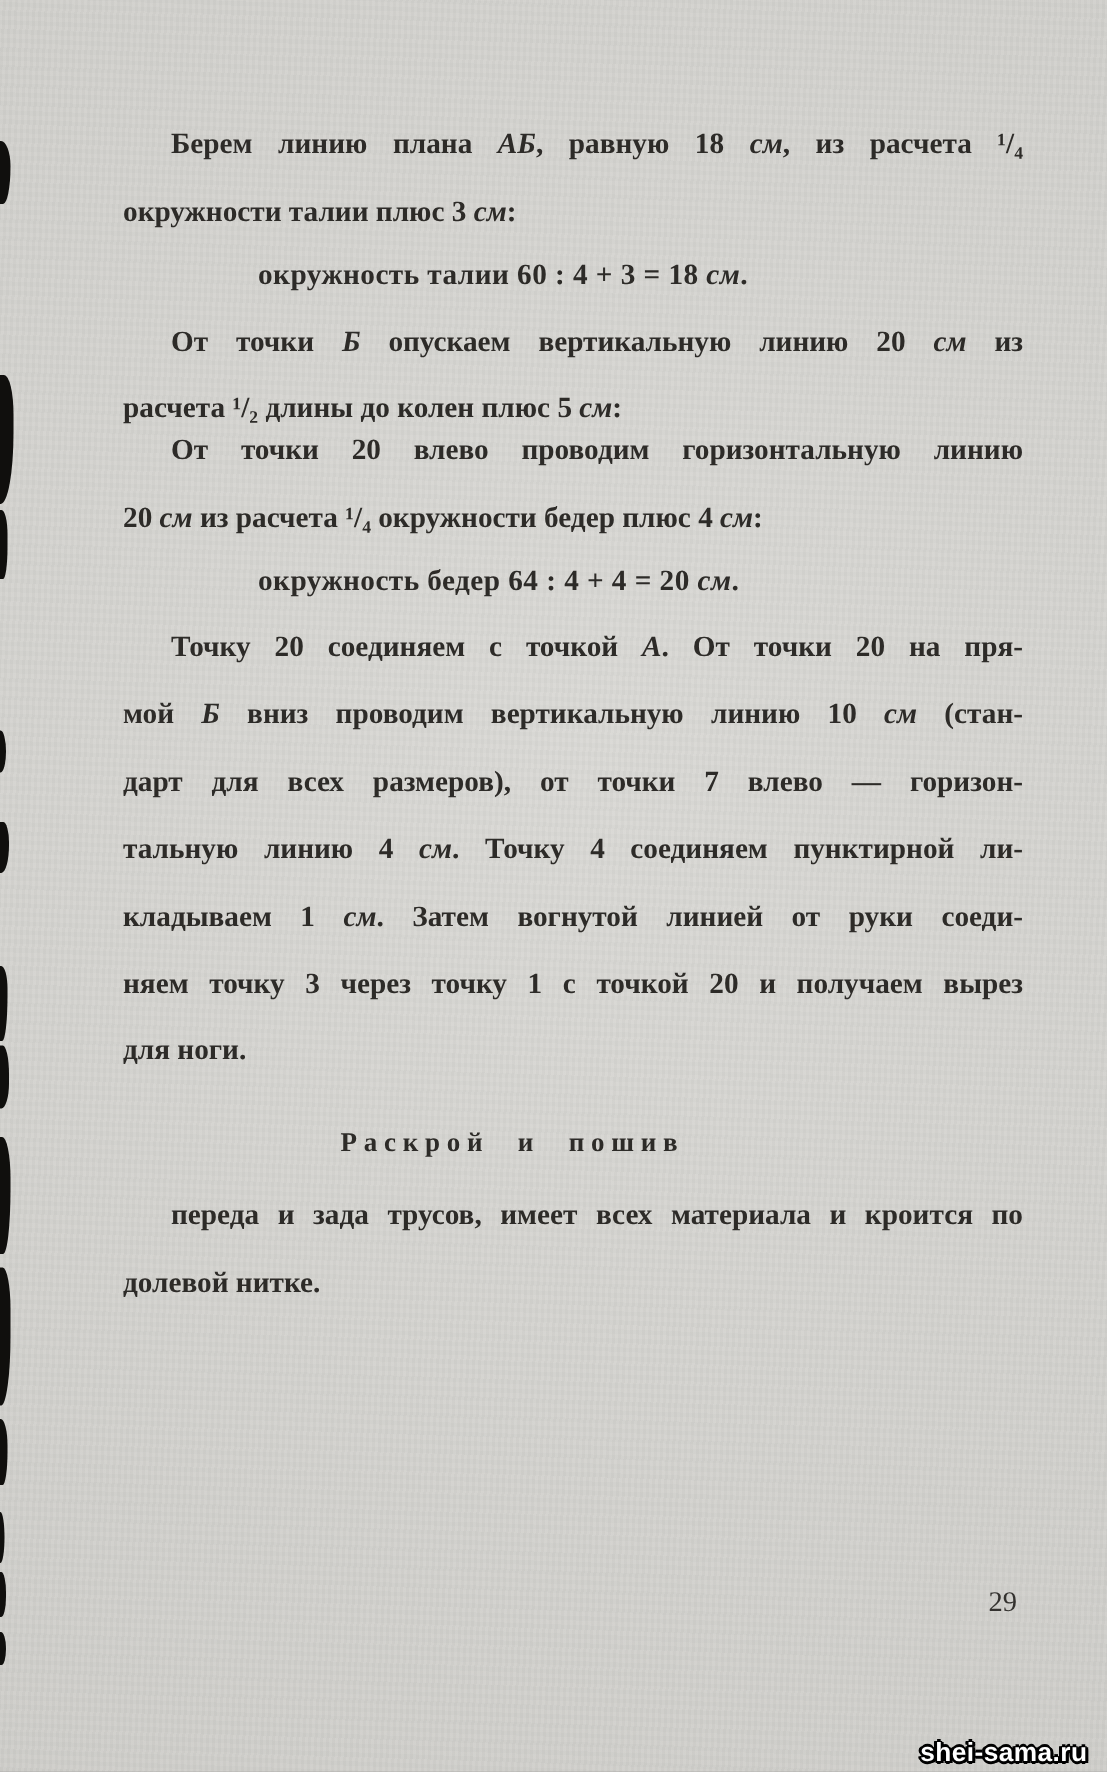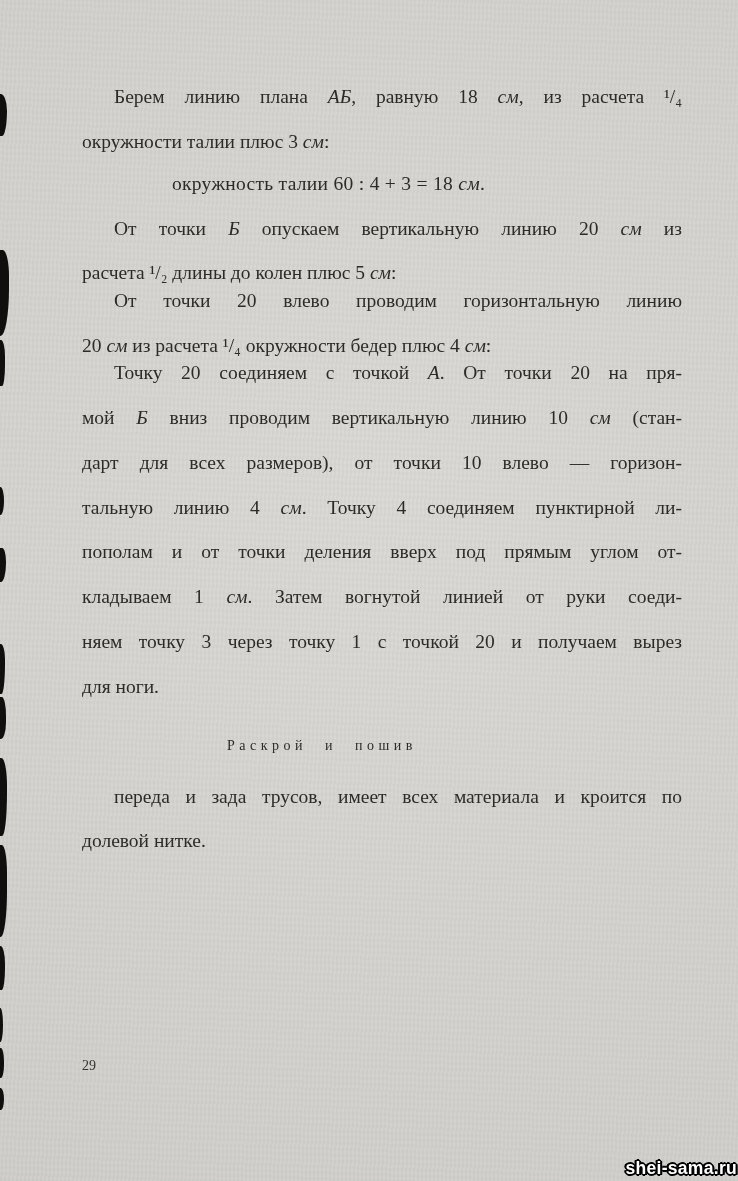--- a/index.html
+++ b/index.html
@@ -17,47 +17,49 @@
       radial-gradient(ellipse 130% 90% at 52% 42%, rgba(255,255,255,0.10), rgba(0,0,0,0.035) 85%),
       repeating-linear-gradient(93deg, rgba(255,255,255,0.025) 0 2px, rgba(0,0,0,0.018) 2px 4px),
       repeating-linear-gradient(2deg, rgba(0,0,0,0.012) 0 3px, rgba(255,255,255,0.02) 3px 6px),
       #d5d4d0;
   }
   .text-block {
     position: absolute;
     left: 82px; top: 86px; width: 600px;
     font-size: 19.5px;
     line-height: 22.4px;
+    font-weight: bold;
   }
   .para { margin-top: 5px; }
   .para:first-child { margin-top: 0; }
   .para .line:first-child { text-indent: 32px; }
   .line { text-align: justify; }
   .line.j::after { content: ""; display: inline-block; width: 100%; height: 0; }
   .formula { margin: 20px 0 22px 90px; letter-spacing: 0.3px; }
   .heading {
     margin: 37px 0 28px 145px;
     letter-spacing: 4.5px;
     word-spacing: 10px;
-    font-size: 14px;
+    font-size: 18px;
   }
   i { font-style: italic; }
   .page-number {
     position: absolute;
     top: 1058px; left: 82px; width: 596px;
-    font-size: 14px;
+    text-align: right;
+    font-size: 19px;
     color: #34322f;
   }
   .ink {
     position: absolute; left: 0;
     background: #100f0d;
   }
   .watermark {
     position: absolute;
-    right: 1px; bottom: 2px;
+    right: 13px; bottom: 2px;
     font-family: "Liberation Sans", "DejaVu Sans", sans-serif;
     font-weight: bold;
     font-size: 17.5px;
     letter-spacing: 0.3px;
     color: #ffffff;
     text-shadow:
       -2px 0 0 #000, 2px 0 0 #000, 0 -2px 0 #000, 0 2px 0 #000,
       -1px -1px 0 #000, 1px -1px 0 #000, -1px 1px 0 #000, 1px 1px 0 #000,
       -2px -1px 0 #000, 2px 1px 0 #000;
     text-align: right;
@@ -89,26 +91,26 @@
       </div>
       <div class="formula">окружность талии 60 : 4 + 3 = 18 <i>см</i>.</div>
       <div class="para">
         <div class="line j">От точки <i>Б</i> опускаем вертикальную линию 20 <i>см</i> из</div>
         <div class="line">расчета ¹/₂ длины до колен плюс 5 <i>см</i>:</div>
       </div>
       <div class="para">
         <div class="line j">От точки 20 влево проводим горизонтальную линию</div>
         <div class="line">20 <i>см</i> из расчета ¹/₄ окружности бедер плюс 4 <i>см</i>:</div>
       </div>
+      <div class="formula">окружность бедер 64 : 4 + 4 = 20 <i>см</i>.</div>
       <div class="para">
         <div class="line j">Точку 20 соединяем с точкой <i>А</i>. От точки 20 на пря-</div>
         <div class="line j">мой <i>Б</i> вниз проводим вертикальную линию 10 <i>см</i> (стан-</div>
-        <div class="line j">дарт для всех размеров), от точки 10 влево — горизон-</div>
+        <div class="line j">дарт для всех размеров), от точки 7 влево — горизон-</div>
         <div class="line j">тальную линию 4 <i>см</i>. Точку 4 соединяем пунктирной ли-</div>
-        <div class="line j">пополам и от точки деления вверх под прямым углом от-</div>
         <div class="line j">кладываем 1 <i>см</i>. Затем вогнутой линией от руки соеди-</div>
         <div class="line j">няем точку 3 через точку 1 с точкой 20 и получаем вырез</div>
         <div class="line">для ноги.</div>
       </div>
       <div class="heading">Раскрой и пошив</div>
       <div class="para">
         <div class="line j">переда и зада трусов, имеет всех материала и кроится по</div>
         <div class="line">долевой нитке.</div>
       </div>
     </div>

